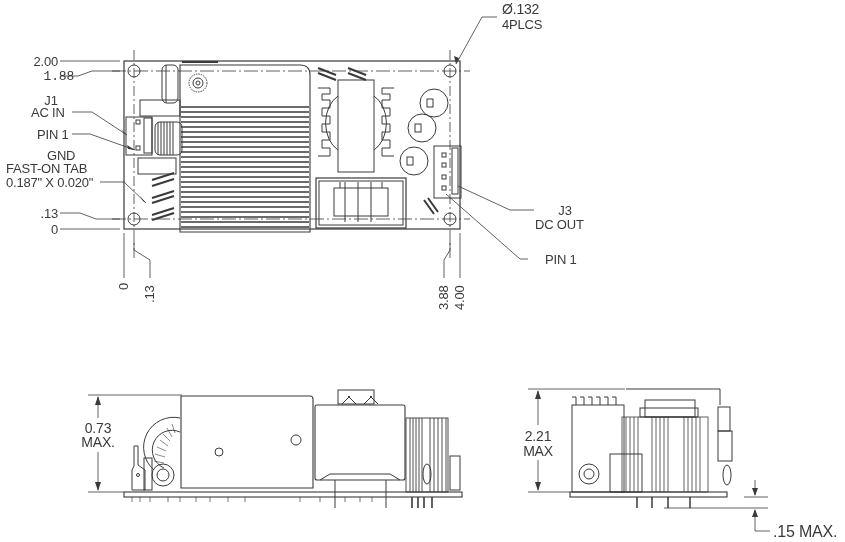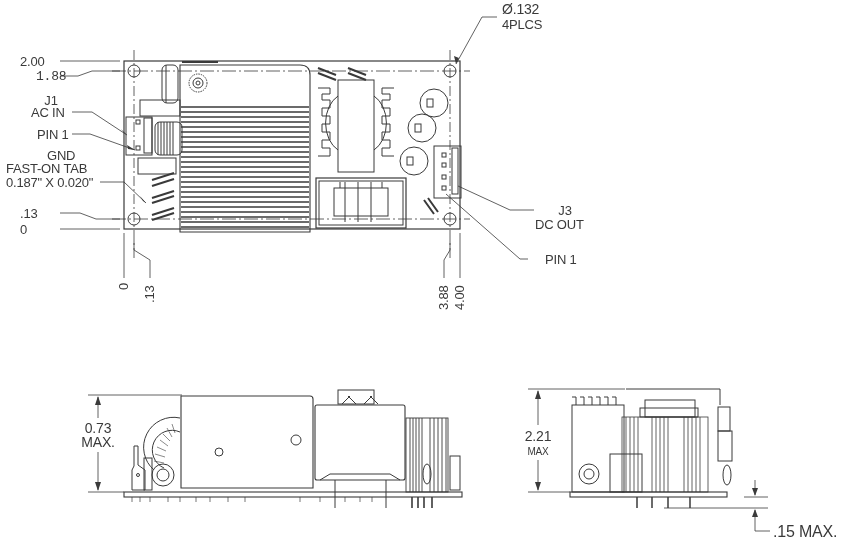--- a/index.html
+++ b/index.html
@@ -1,21 +1,21 @@
 <!DOCTYPE html>
 <html><head>
   <meta charset="utf-8">
   <style>
     html, body { margin: 0; padding: 0; background: #ffffff; }
     body { width: 845px; height: 542px; position: relative; overflow: hidden;
       font-family: "Liberation Sans", "DejaVu Sans", sans-serif; color: #3a3a3a; }
     #drawing { position: absolute; left: 0; top: 0; width: 845px; height: 542px; }
     .lbl { position: absolute; font-size: 13px; line-height: 13px; color: #3a3a3a; white-space: nowrap;
       font-family: "Liberation Sans", "DejaVu Sans", sans-serif; letter-spacing: -0.2px; }
-    .lbl.r { }
+    .lbl.r { text-align: right; }
     .lbl.c { text-align: center; }
     .vert { transform-origin: left top; transform: rotate(-90deg); }
   </style>
 </head>
 <body>
 
 <svg id="drawing" viewBox="0 0 845 542" xmlns="http://www.w3.org/2000/svg" fill="none" stroke="#3a3a3a" stroke-width="1">
 
   <g>
 
@@ -339,15 +339,15 @@
 <div class="lbl" style="left:502px;top:18px;">4PLCS</div>
 
 <div class="lbl c" style="left:540px;top:204px;width:50px;">J3</div>
 <div class="lbl" style="left:535px;top:218px;text-align:center;">DC OUT</div>
 <div class="lbl" style="left:545px;top:253px;">PIN 1</div>
 
 <div class="lbl c" style="left:78px;top:422px;width:40px;font-size:14px;">0.73</div>
 <div class="lbl c" style="left:76px;top:436px;width:44px;font-size:14px;">MAX.</div>
 
 <div class="lbl c" style="left:518px;top:430px;width:40px;font-size:14px;">2.21</div>
-<div class="lbl c" style="left:518px;top:445px;width:40px;font-size:10px;">MAX</div>
+<div class="lbl c" style="left:518px;top:445px;width:40px;font-size:14px;">MAX</div>
 
 <div class="lbl" style="left:773px;top:525px;font-size:16px;">.15 MAX.</div>
 
 </body></html>

